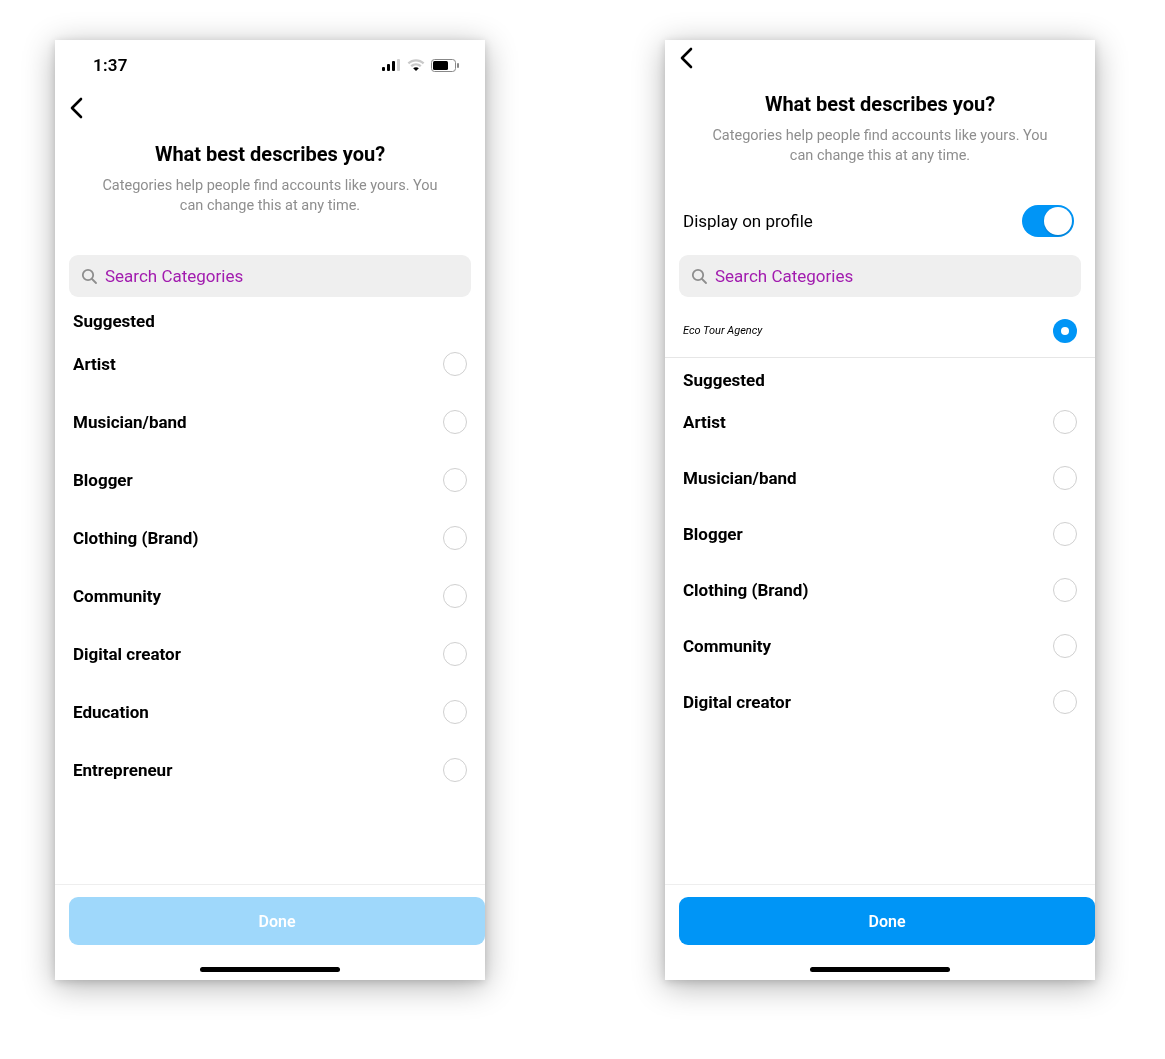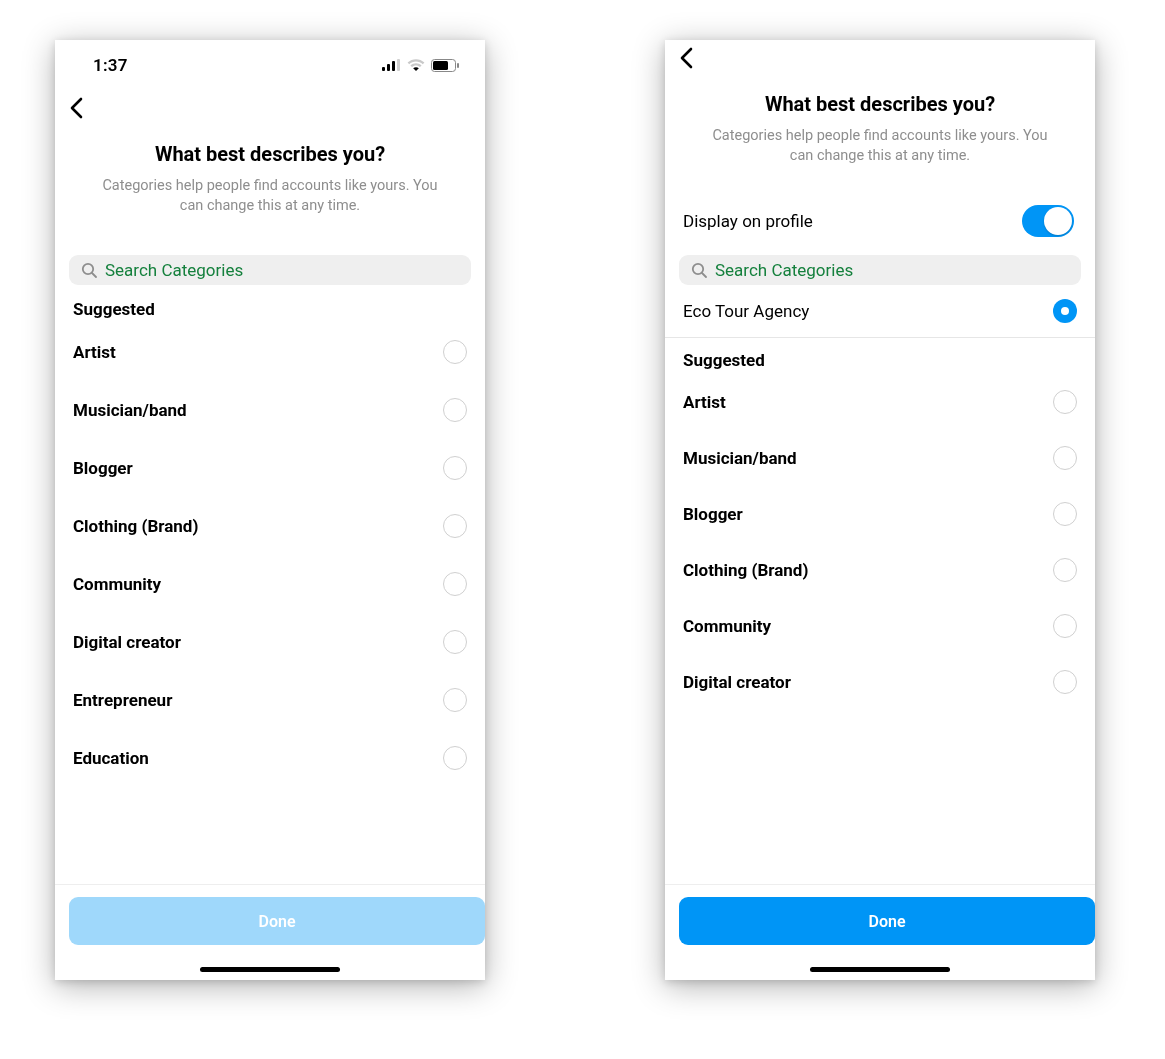--- a/index.html
+++ b/index.html
@@ -68,45 +68,46 @@
   align-items: center;
   justify-content: space-between;
   padding: 0 21px 18px 18px;
   font-size: 17px;
 }
 
 .search-box {
   margin: 0 14px;
   background: #efefef;
   border-radius: 9px;
-  height: 30px;
+  height: 42px;
   display: flex;
   align-items: center;
   padding: 0 12px;
-  color: #15803d;
+  color: #a21caf;
   font-size: 17px;
   gap: 8px;
 }
 
 .section-head {
   font-weight: 700;
   font-size: 17px;
   padding: 14px 18px 4px 18px;
 }
 .section-head.bordered {
   border-top: 1px solid #e6e6e6;
   padding-top: 12px;
 }
 
 .selected-row {
   display: flex;
   align-items: center;
   justify-content: space-between;
-  padding: 14px 18px 14px 18px;
-  font-size: 17px;
+  padding: 22px 18px 14px 18px;
+  font-size: 11px;
+  font-style: italic;
 }
 
 .list { }
 .list-item {
   display: flex;
   align-items: center;
   justify-content: space-between;
   padding: 16px 18px;
   font-size: 17px;
   font-weight: bold;
@@ -242,25 +243,25 @@
       </div>
       <div class="list-item">
         <span>Community</span>
         <span class="radio-empty"></span>
       </div>
       <div class="list-item">
         <span>Digital creator</span>
         <span class="radio-empty"></span>
       </div>
       <div class="list-item">
+        <span>Education</span>
+        <span class="radio-empty"></span>
+      </div>
+      <div class="list-item">
         <span>Entrepreneur</span>
-        <span class="radio-empty"></span>
-      </div>
-      <div class="list-item">
-        <span>Education</span>
         <span class="radio-empty"></span>
       </div>
     </div>
   </div>
 
   <div class="footer">
     <div class="done-btn done-disabled">
       <span>Done</span>
     </div>
   </div>

